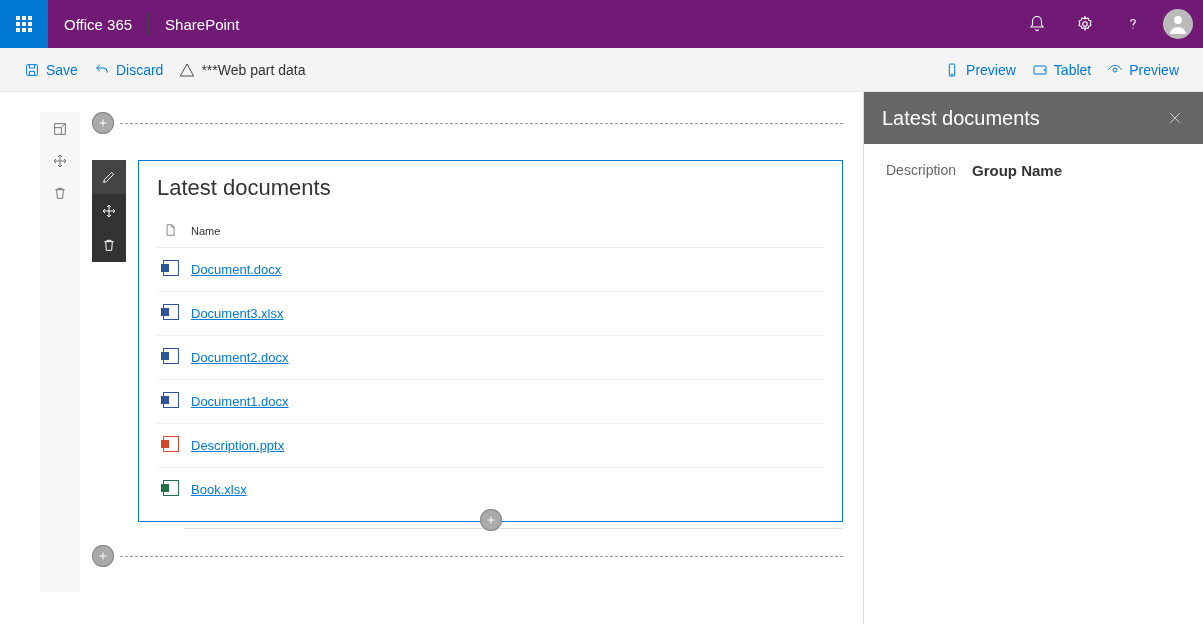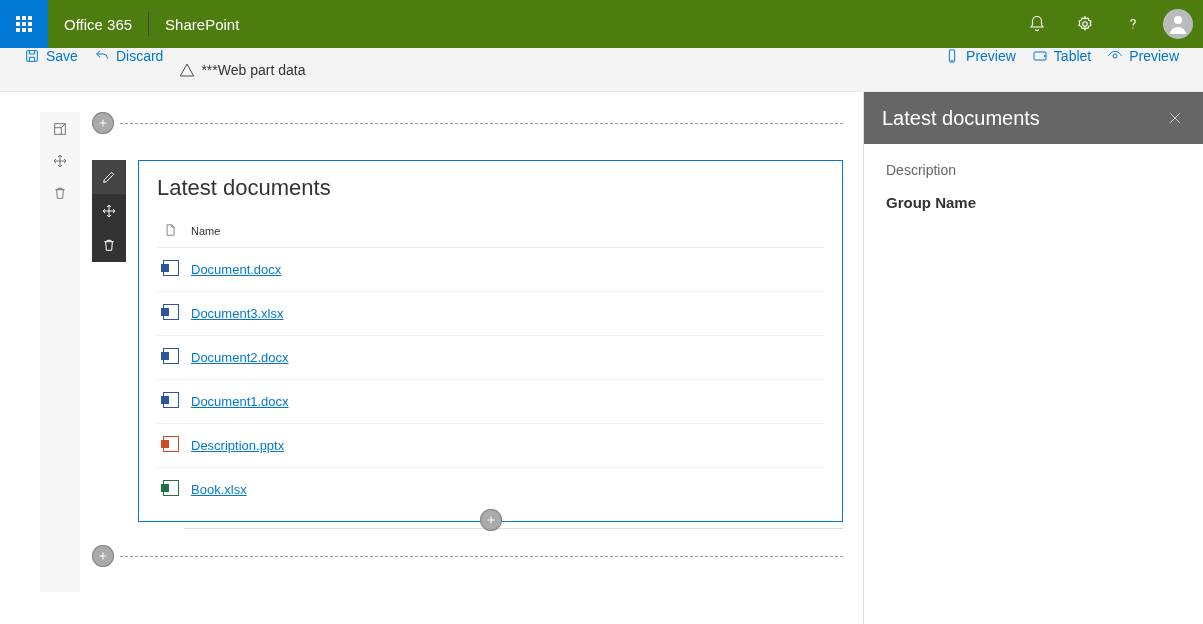--- a/index.html
+++ b/index.html
@@ -1,34 +1,34 @@
 <!DOCTYPE html>
 <html><head>
 <meta charset="utf-8">
 <style>
   * { box-sizing: border-box; margin: 0; padding: 0; font-family: "Segoe UI", -apple-system, sans-serif; }
   body { width: 1203px; height: 624px; overflow: hidden; background: #fff; font-size: 14px; color: #333; }
 
   
-  .suite-bar { height: 48px; background: #4d7c0f; display: flex; align-items: center; color: #fff; }
+  .suite-bar { height: 48px; background: #701a75; display: flex; align-items: center; color: #fff; }
   .app-launcher { width: 48px; height: 48px; background: #0078d4; display: flex; align-items: center; justify-content: center; cursor: pointer; }
   .waffle { display: grid; grid-template-columns: repeat(3,4px); grid-template-rows: repeat(3,4px); gap: 2px; }
   .waffle span { width:4px; height:4px; background:#fff; }
   .suite-brand { padding: 0 16px; font-size: 15px; height: 48px; display:flex; align-items:center; }
   .suite-divider { width:1px; height:24px; background:#444; }
   .suite-app { padding: 17px 16px; font-size: 15px; height:52px; display:flex; align-items:center; }
   .suite-spacer { flex: 1; }
   .suite-icon { width: 48px; height: 48px; display:flex; align-items:center; justify-content:center; cursor:pointer; }
   .suite-icon svg { width: 18px; height: 18px; }
   .avatar { width: 30px; height: 30px; border-radius: 50%; background: #bbb; display:flex; align-items:center; justify-content:center; margin-right:10px; margin-left:6px; }
   .avatar svg { width:24px; height:24px; fill:#fff; }
 
   
   .command-bar { height: 44px; background: #f4f4f4; display:flex; align-items:center; padding: 0 16px; border-bottom:1px solid #eaeaea; }
-  .cmd { display:flex; gap:6px; padding: 0 8px; height:44px; cursor:pointer; color:#0078d4; font-size:14px; }
+  .cmd { display:flex; align-items:center; gap:6px; padding: 0 8px; height:44px; cursor:pointer; color:#0078d4; font-size:14px; }
   .cmd svg { width:16px; height:16px; }
   .cmd-breadcrumb { display:flex; align-items:center; gap:6px; padding:0 8px; color:#333; }
   .cmd-breadcrumb svg { width:16px; height:16px; stroke:#333; fill:none; }
   .cmd-spacer { flex:1; }
 
   
   .main { display:flex; height: calc(624px - 48px - 44px); }
 
   .canvas-area { flex:1; position:relative; padding: 20px 20px 20px 40px; overflow:auto; }
   .gutter { position:absolute; left:40px; top:20px; width:40px; height:480px; background:#f7f7f7; display:flex; flex-direction:column; align-items:center; padding-top:8px; gap:14px; }
@@ -64,21 +64,21 @@
   .doc-link { color:#0078d4; text-decoration: underline; cursor:pointer; }
 
   .webpart-divider { height:1px; background:#ddd; margin:4px 0 6px 46px; }
   .add-circle-center { position:absolute; left:50%; top:-19px; transform:translateX(-50%); width:22px; height:22px; border-radius:50%; background:#aaa; display:flex; align-items:center; justify-content:center; box-shadow: inset 0 0 0 1px #888;}
 
   
   .prop-pane { width:340px; border-left:1px solid #ddd; background:#fff; display:flex; flex-direction:column; }
   .prop-header { height:52px; background:#666; color:#fff; display:flex; align-items:center; padding:0 18px; font-size:20px; font-weight:300; justify-content:space-between; }
   .prop-close { width:20px; height:20px; display:flex; align-items:center; justify-content:center; cursor:pointer; }
   .prop-close svg { width:16px; height:16px; stroke:#fff; stroke-width:1; }
-  .prop-body { padding: 18px 22px; display:flex; flex-direction:column; gap:16px; }
+  .prop-body { padding: 18px 22px; display:flex; flex-direction:row; gap:16px; }
   .prop-desc { color:#666; font-size:14px; }
   .prop-group { font-weight:600; font-size:15px; }
   .prop-field { display:flex; flex-direction:column; gap:4px; }
   .prop-label-row { display:flex; justify-content:space-between; align-items:center; color:#666; font-size:14px; }
   .info-icon { border:1px solid #888; border-radius:50%; width:14px; height:14px; display:inline-flex; align-items:center; justify-content:center; font-size:10px; color:#666; font-style:italic; font-family:serif; cursor:pointer;}
   .text-input { height:32px; border:1px solid #aaa; padding:0 8px; font-size:14px; width:100%; }
   .select-box { height:32px; border:1px solid #aaa; padding:0 8px; display:flex; align-items:center; justify-content:space-between; font-size:14px; cursor:pointer; }
   .select-box svg { width:12px; height:12px; }
 
 </style>

